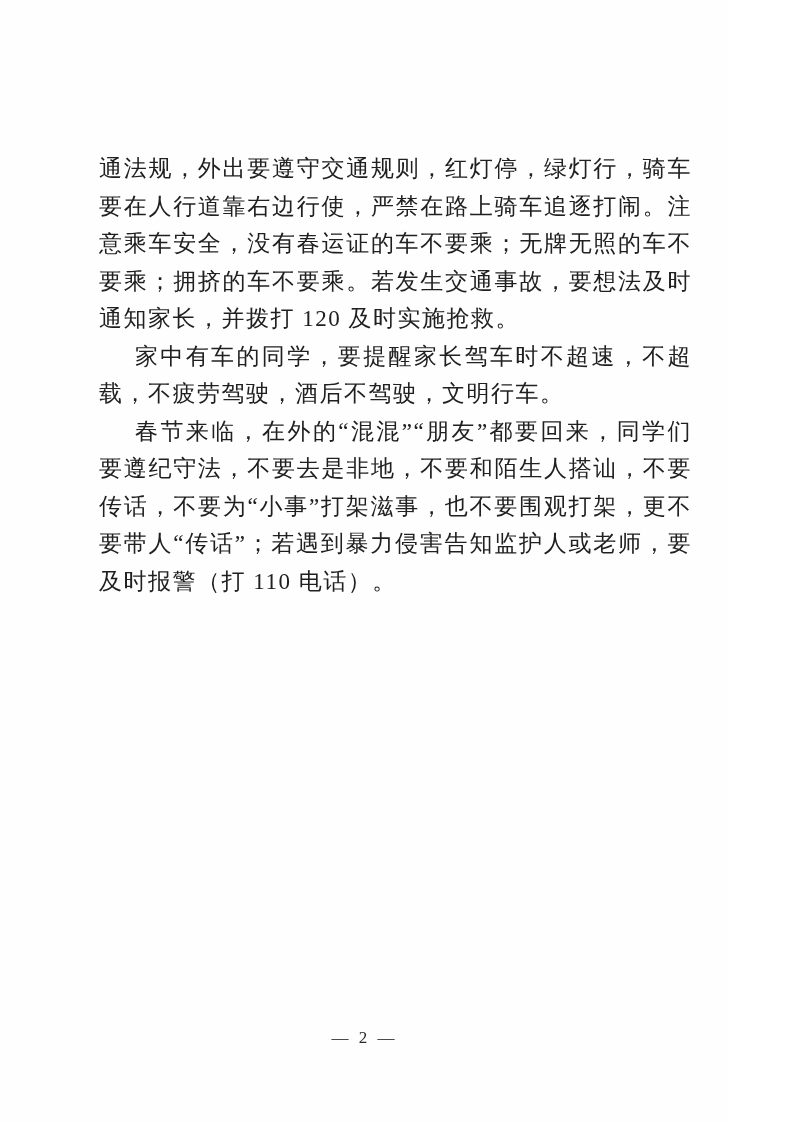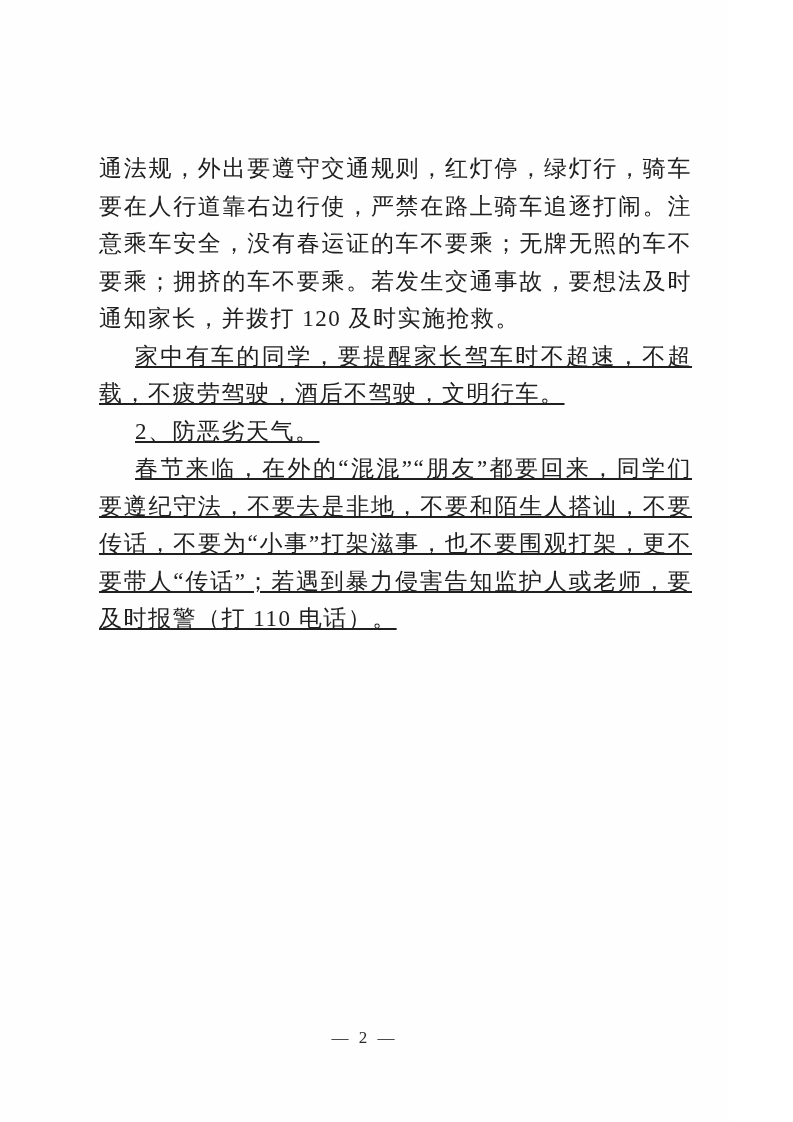--- a/index.html
+++ b/index.html
@@ -26,21 +26,20 @@
     letter-spacing: 1.5px;
     text-align: justify;
     text-justify: inter-character;
   }
   .para {
     margin: 0;
     padding: 0;
   }
   .para.indent {
     text-indent: 36px;
-    text-decoration: underline;
   }
   .footer {
     position: absolute;
     top: 1028px;
     left: 0;
     width: 100%;
     text-align: center;
   }
   .pagenum {
     font-size: 17px;
@@ -48,19 +47,18 @@
     color: #2a2a2a;
   }
 </style>
 </head>
 <body>
 
 <div class="page">
   <div class="content" id="paragraph-container">
       <p class="para">通法规，外出要遵守交通规则，红灯停，绿灯行，骑车要在人行道靠右边行使，严禁在路上骑车追逐打闹。注意乘车安全，没有春运证的车不要乘；无牌无照的车不要乘；拥挤的车不要乘。若发生交通事故，要想法及时通知家长，并拨打 120 及时实施抢救。</p>
       <p class="para indent">家中有车的同学，要提醒家长驾车时不超速，不超载，不疲劳驾驶，酒后不驾驶，文明行车。</p>
-      <p class="para indent">2、防恶劣天气。</p>
       <p class="para indent">春节来临，在外的“混混”“朋友”都要回来，同学们要遵纪守法，不要去是非地，不要和陌生人搭讪，不要传话，不要为“小事”打架滋事，也不要围观打架，更不要带人“传话”；若遇到暴力侵害告知监护人或老师，要及时报警（打 110 电话）。</p>
     </div>
   <div class="footer">
     <span class="pagenum">— 2 —</span>
   </div>
 </div>
 
 </body></html>

